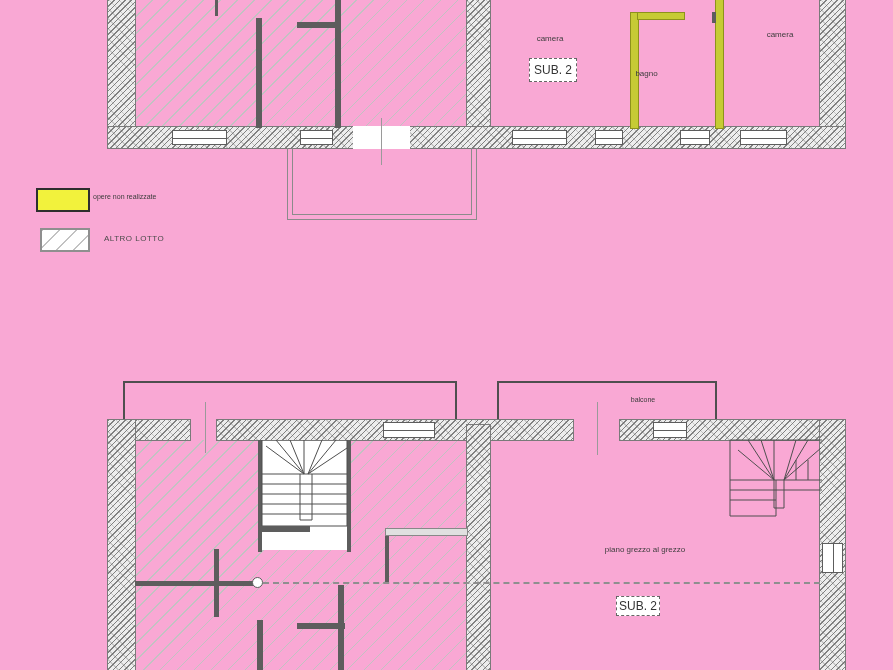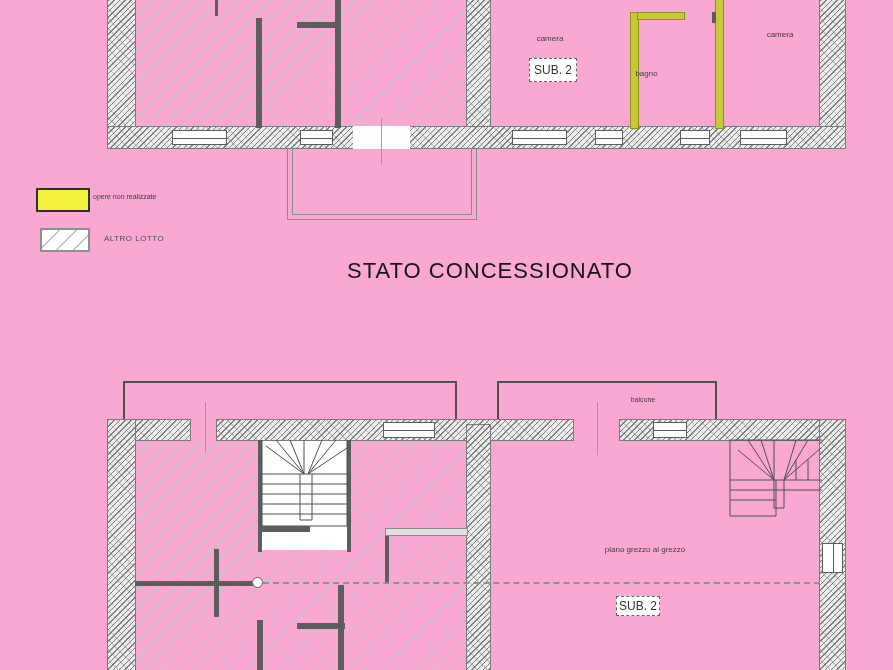--- a/index.html
+++ b/index.html
@@ -67,21 +67,20 @@
 
   <div class="abs rail2" style="left:287px;top:148px;width:190px;height:72px"></div>
   <div class="abs rail2" style="left:292px;top:148px;width:180px;height:67px"></div>
   <div class="abs cl" style="left:381px;top:118px;width:1px;height:47px"></div>
 
   <div class="abs" style="left:36px;top:188px;width:54px;height:24px;background:#f2f23c;border:2px solid #2e2e2e"></div>
   <div class="abs lbl" style="left:93px;top:191px;width:120px;font-size:7px;text-align:left">opere non realizzate</div>
   <div class="abs hatch" style="left:40px;top:228px;width:50px;height:24px;border:2px solid #8f8f8f;background-color:#fff"></div>
   <div class="abs lbl" style="left:104px;top:233px;width:110px;text-align:left;letter-spacing:.5px;color:#4a4a4a">ALTRO LOTTO</div>
 
-  <div class="abs title" style="left:330px;top:258px;width:320px">STATO CONCESSIONATO</div>
 
   <div class="abs rail" style="left:123px;top:381px;width:334px;height:39px"></div>
   <div class="abs rail" style="left:497px;top:381px;width:220px;height:39px"></div>
   <div class="abs lbl" style="left:598px;top:394px;width:90px;font-size:7px">balcone</div>
 
   <div class="abs hatch" style="left:135px;top:440px;width:332px;height:230px"></div>
   <div class="abs" style="left:262px;top:440px;width:85px;height:110px;background:#fff"></div>
 
   <div class="abs wallH" style="left:108px;top:420px;width:82px;height:20px"></div>
   <div class="abs wallH" style="left:217px;top:420px;width:356px;height:20px"></div>

